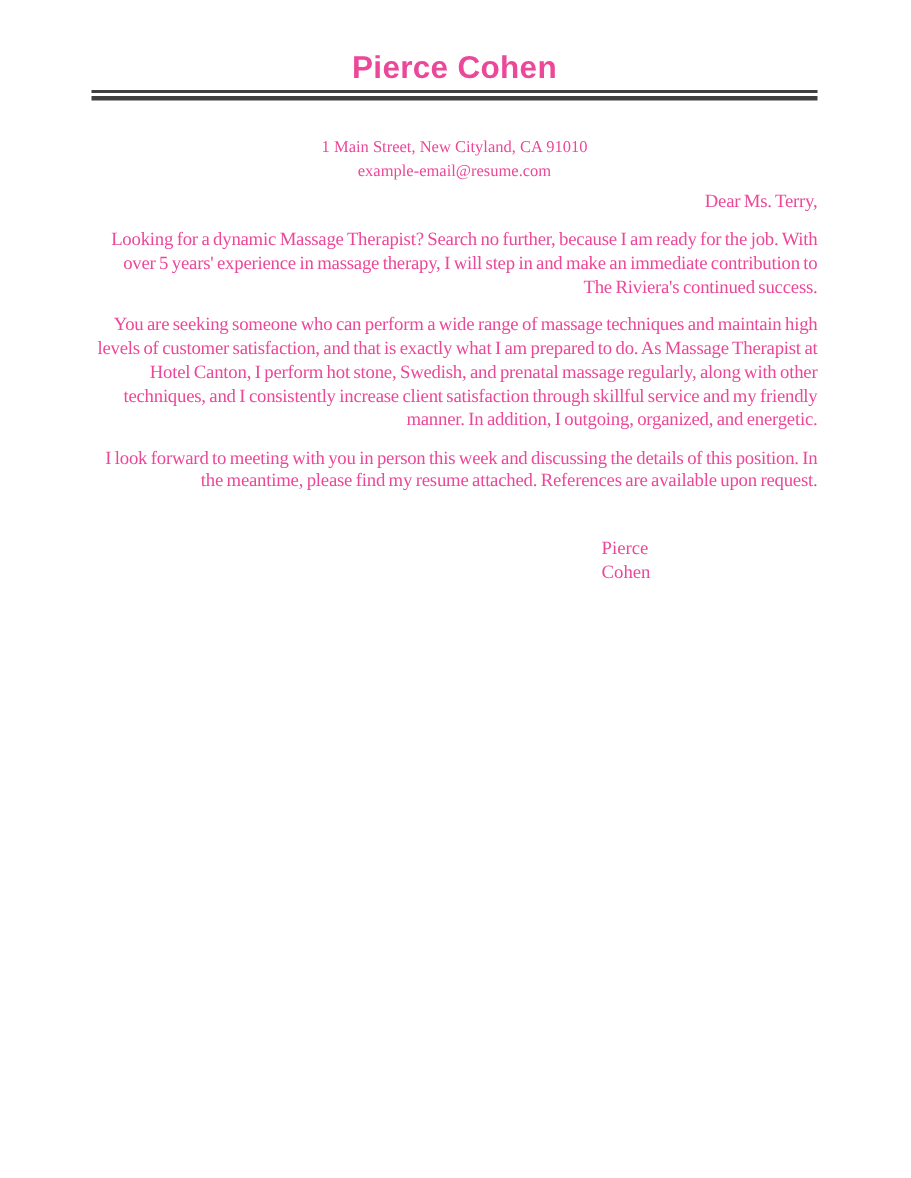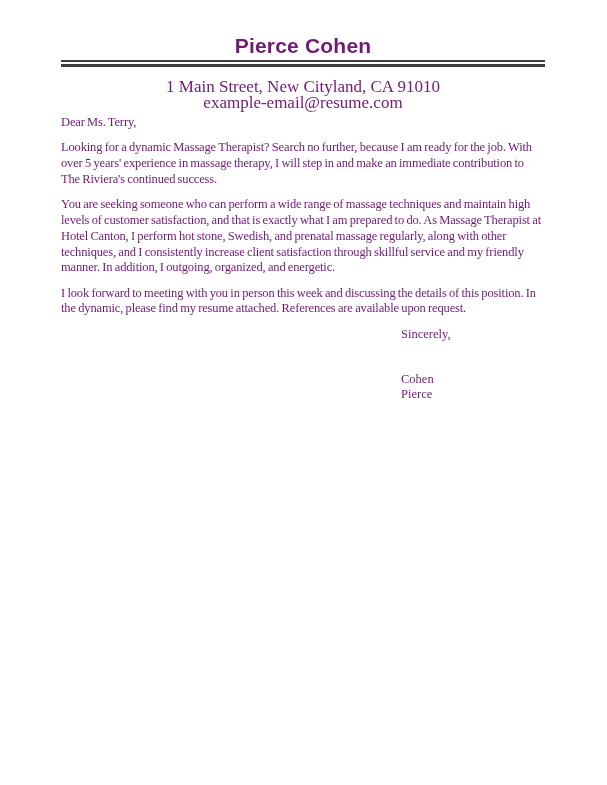--- a/index.html
+++ b/index.html
@@ -7,54 +7,54 @@
     padding: 0;
     background: #ffffff;
   }
   .page {
     position: relative;
     width: 607px;
     height: 785px;
     box-sizing: border-box;
     background: #ffffff;
     padding: 35px 62px 0 61px;
-    color: #701a75;
+    color: #ec4899;
     font-family: "Liberation Serif", serif;
     overflow: hidden;
   }
   .name {
     font-family: "Liberation Sans", sans-serif;
     font-weight: bold;
     font-size: 21px;
     line-height: 22px;
     text-align: center;
     letter-spacing: 0.2px;
     margin: 0;
   }
   .rule {
     margin-top: 3px;
     height: 2px;
     border-top: 2px solid #3f3f3f;
     border-bottom: 3px solid #3f3f3f;
     background: #ffffff;
   }
   .contact {
-    margin-top: 12px;
+    margin-top: 24px;
     text-align: center;
-    font-size: 17px;
+    font-size: 11px;
     line-height: 15.5px;
   }
   .contact div { margin: 0; }
   .letter-body {
     margin-top: 5px;
     font-size: 12.5px;
     line-height: 15.8px;
     letter-spacing: -0.15px;
     word-spacing: -0.6px;
-    text-align: left;
+    text-align: right;
   }
   .letter-body p {
     margin: 0 0 9.5px 0;
   }
   .closing-block {
     margin-left: 340px;
     margin-top: 1px;
     font-size: 12.5px;
     line-height: 15.8px;
   }
@@ -75,24 +75,23 @@
 
   <div class="contact">
     <div>1 Main Street, New Cityland, CA 91010</div>
     <div>example-email@resume.com</div>
   </div>
 
   <div class="letter-body">
     <p>Dear Ms. Terry,</p>
     <p>Looking for a dynamic Massage Therapist? Search no further, because I am ready for the job. With over 5 years' experience in massage therapy, I will step in and make an immediate contribution to The Riviera's continued success.</p>
     <p>You are seeking someone who can perform a wide range of massage techniques and maintain high levels of customer satisfaction, and that is exactly what I am prepared to do. As Massage Therapist at Hotel Canton, I perform hot stone, Swedish, and prenatal massage regularly, along with other techniques, and I consistently increase client satisfaction through skillful service and my friendly manner. In addition, I outgoing, organized, and energetic.</p>
-    <p>I look forward to meeting with you in person this week and discussing the details of this position. In the dynamic, please find my resume attached. References are available upon request.</p>
+    <p>I look forward to meeting with you in person this week and discussing the details of this position. In the meantime, please find my resume attached. References are available upon request.</p>
   </div>
 
   <div class="closing-block">
-    <p class="closing">Sincerely,</p>
     <div class="signature">
+      <div>Pierce</div>
       <div>Cohen</div>
-      <div>Pierce</div>
     </div>
   </div>
 
 </div>
 
 </body></html>

